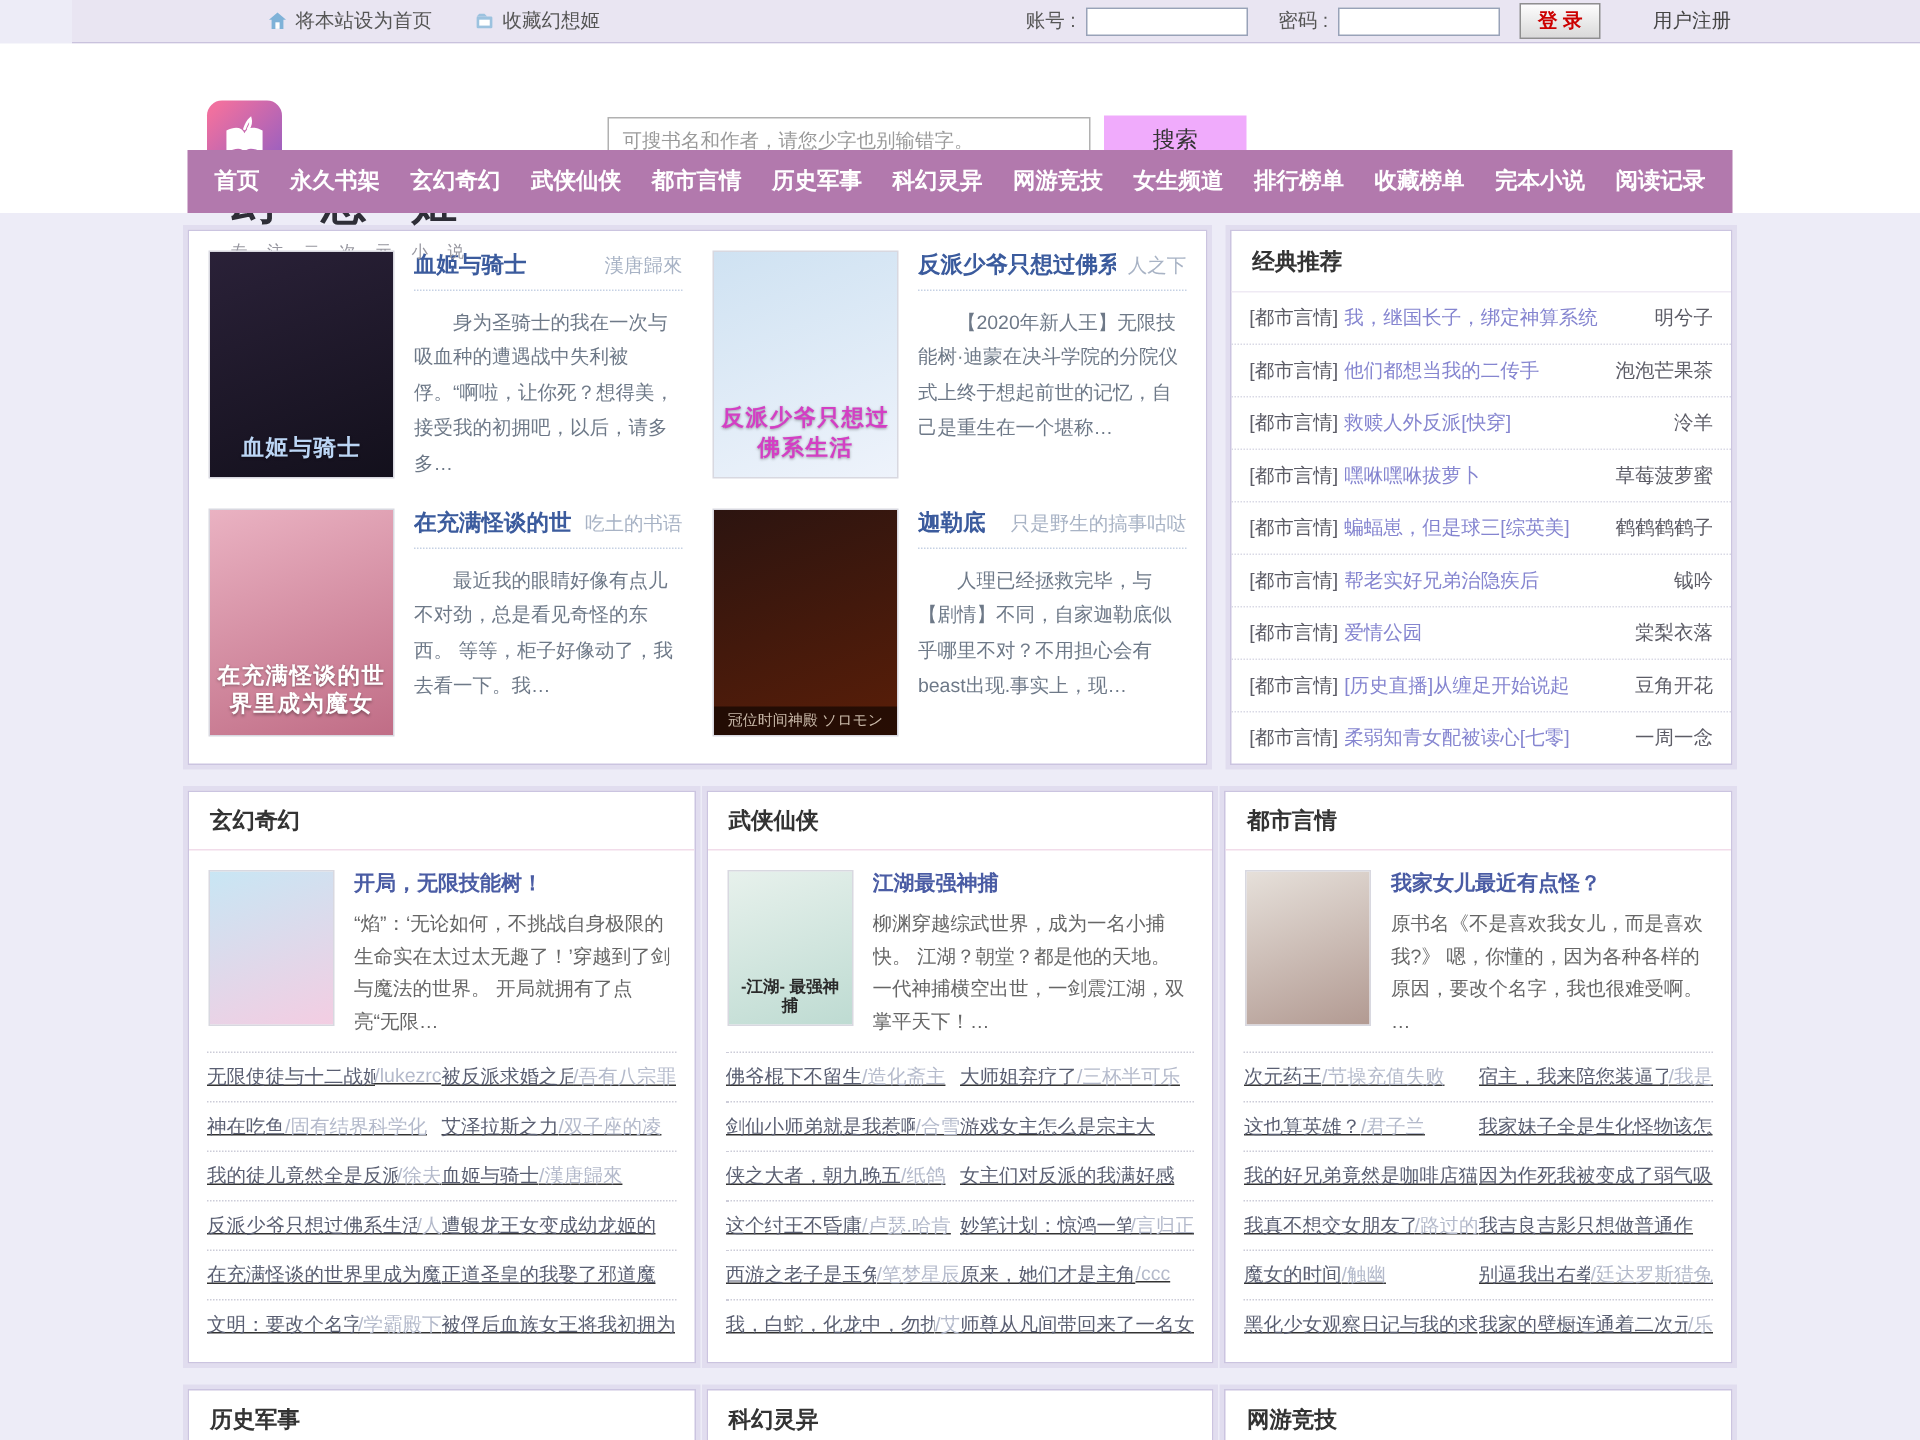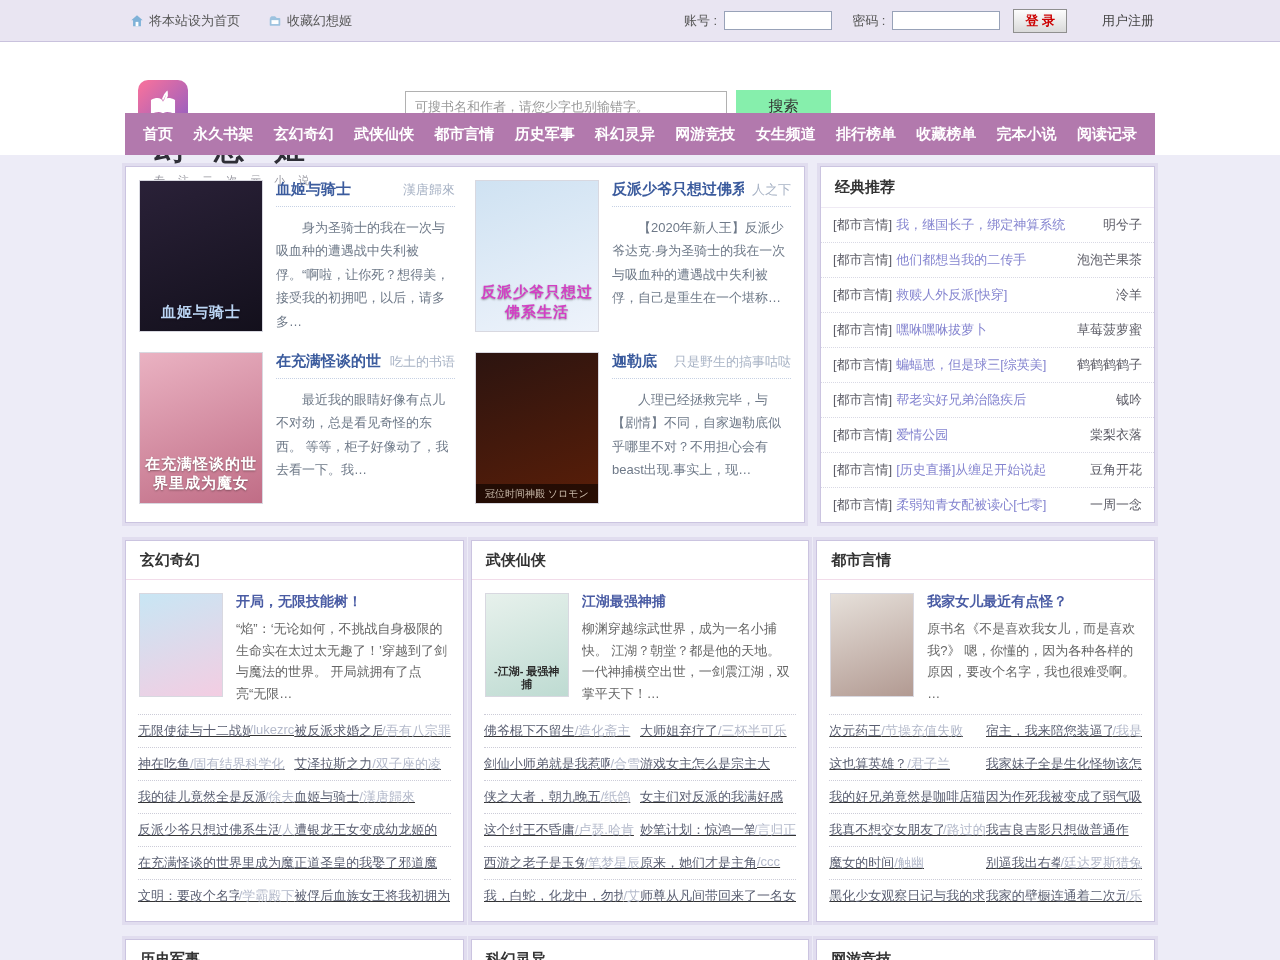--- a/index.html
+++ b/index.html
@@ -1,21 +1,21 @@
 <!DOCTYPE html>
 <html><head>
 <meta charset="utf-8">
 <style>
   * { margin:0; padding:0; box-sizing:border-box; }
   html,body { width:1280px; height:960px; overflow:hidden; }
   body { font-family:"Liberation Sans","DejaVu Sans",sans-serif; background:#edecf7; color:#333; }
 
   
-  .topbar { height:42px; background:#e9e5f2; border-bottom:1px solid #c9c2dd;
-            display:flex; align-items:center; font-size:13px; color:#555; }
+  .topbar { height:29px; background:#e9e5f2; border-bottom:1px solid #c9c2dd;
+            display:flex; align-items:center; font-size:13px; color:#555;margin-left:48px; }
   .tb-left { margin-left:130px; display:flex; gap:28px; }
   .tb-link { display:flex; align-items:center; gap:5px; cursor:pointer; }
   .tb-link svg { display:block; }
   .tb-right { margin-left:auto; margin-right:126px; display:flex; align-items:center; gap:7px; }
   .tb-label { color:#555; }
   .tb-input { width:108px; height:19px; border:1px solid #98a2b8; background:#fff; padding:0 4px; font-size:12px; }
   .login-btn { margin-left:6px; border:1px solid #8f8f8f; background:linear-gradient(#fdfdfd,#d9d9d9);
                color:#c00; font-weight:bold; font-size:13px; padding:2px 11px; cursor:pointer; }
   .register { margin-left:28px; color:#444; cursor:pointer; }
 
@@ -24,21 +24,21 @@
   .brand { position:absolute; left:138px; top:38px; display:flex; align-items:flex-start;flex-direction:column; }
   .logo-badge { width:50px; height:52px; border-radius:10px;
                 background:linear-gradient(135deg,#f0709f 10%,#8f5ec4 95%);
                 display:flex; align-items:center; justify-content:center; }
   .brand-text { margin-left:16px; }
   .site-name { font-size:30px; letter-spacing:11px; color:#2e2e37; font-weight:600; line-height:34px; }
   .slogan { font-size:11px; color:#96969f; letter-spacing:5px; margin-top:7px; }
   .search-area { position:absolute; left:405px; top:48px; display:flex; align-items:center; }
   .search-input { width:322px; height:31px; border:1px solid #b1b1b1; padding:0 9px; font-size:13px; color:#ec4899; }
   .search-input::placeholder { color:#9a9a9a; }
-  .search-btn { margin-left:9px; width:95px; height:32px; border:none; background:#86efac;
+  .search-btn { margin-left:9px; width:95px; height:32px; border:none; background:#f0abfc;
                 font-size:15px; color:#333; cursor:pointer; }
 
   
   .nav { position:absolute; left:125px; bottom:0; width:1030px; height:42px; background:#b279ad;
          display:flex; justify-content:space-between; align-items:center; padding:0 10px; }
   .nav-item { color:#fff; font-size:15px; font-weight:600; padding:0 8px; line-height:42px;
               white-space:nowrap; cursor:pointer; }
 
   
   .content { width:1030px; margin:11px 0 0 125px; }
@@ -170,21 +170,21 @@
         </div>
         <div class="fcell">
           <div class="cover-lg" style="background: linear-gradient(160deg, rgb(207, 226, 242) 0%, rgb(238, 243, 251) 100%);">
             <span class="cover-text" style="color: rgb(211, 63, 196);">反派少爷只想过佛系生活</span>
           </div>
           <div class="finfo">
             <div class="title-row">
               <span class="b-title">反派少爷只想过佛系</span>
               <span class="b-author">人之下</span>
             </div>
-            <div class="b-desc">【2020年新人王】反派少爷达克·身为圣骑士的我在一次与吸血种的遭遇战中失利被俘，自己是重生在一个堪称…</div>
+            <div class="b-desc">【2020年新人王】无限技能树·迪蒙在决斗学院的分院仪式上终于想起前世的记忆，自己是重生在一个堪称…</div>
           </div>
         </div>
         <div class="fcell">
           <div class="cover-lg" style="background: linear-gradient(160deg, rgb(234, 178, 194) 0%, rgb(192, 109, 134) 100%); padding-left: 38px;">
             <span class="cover-text" style="color: rgb(255, 255, 255);">在充满怪谈的世界里成为魔女</span>
           </div>
           <div class="finfo">
             <div class="title-row">
               <span class="b-title">在充满怪谈的世</span>
               <span class="b-author">吃土的书语</span>

